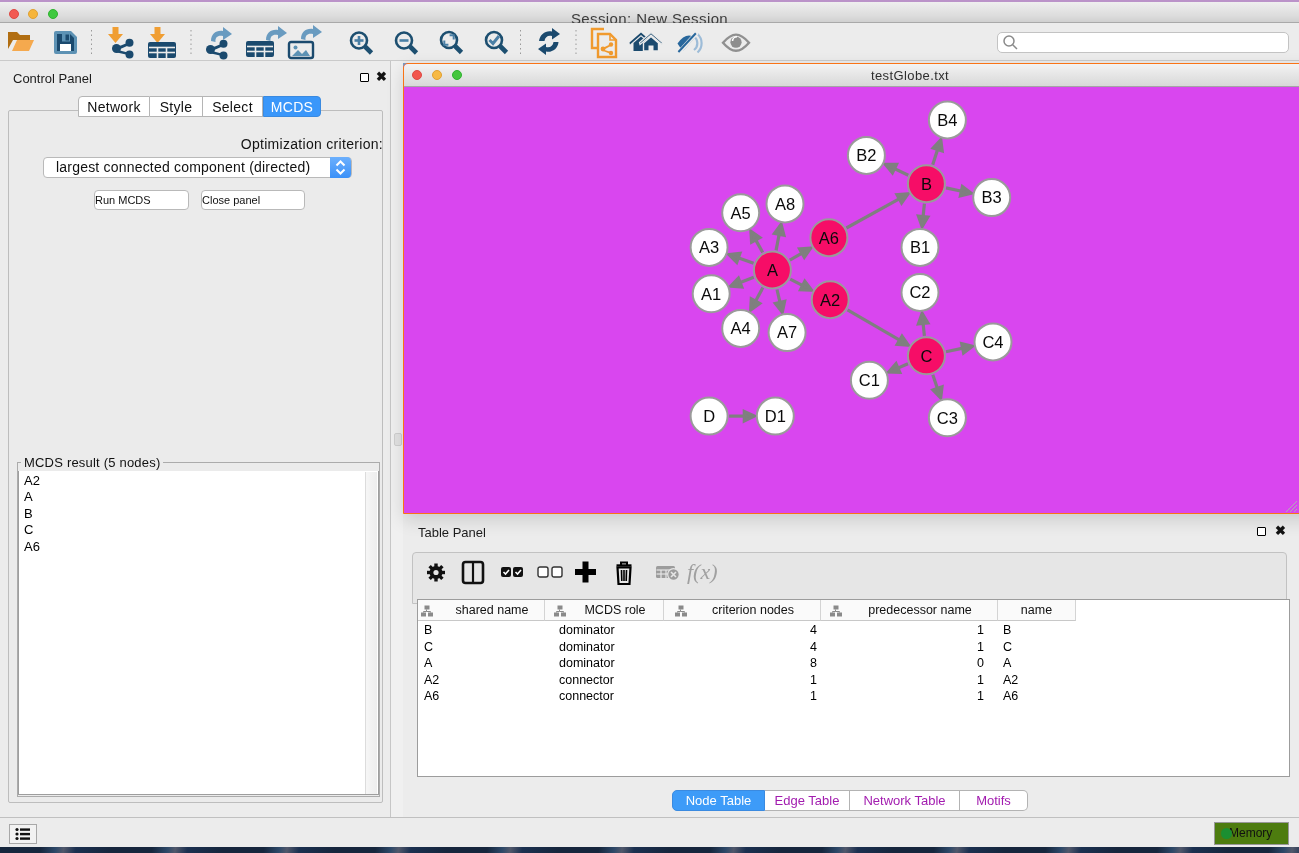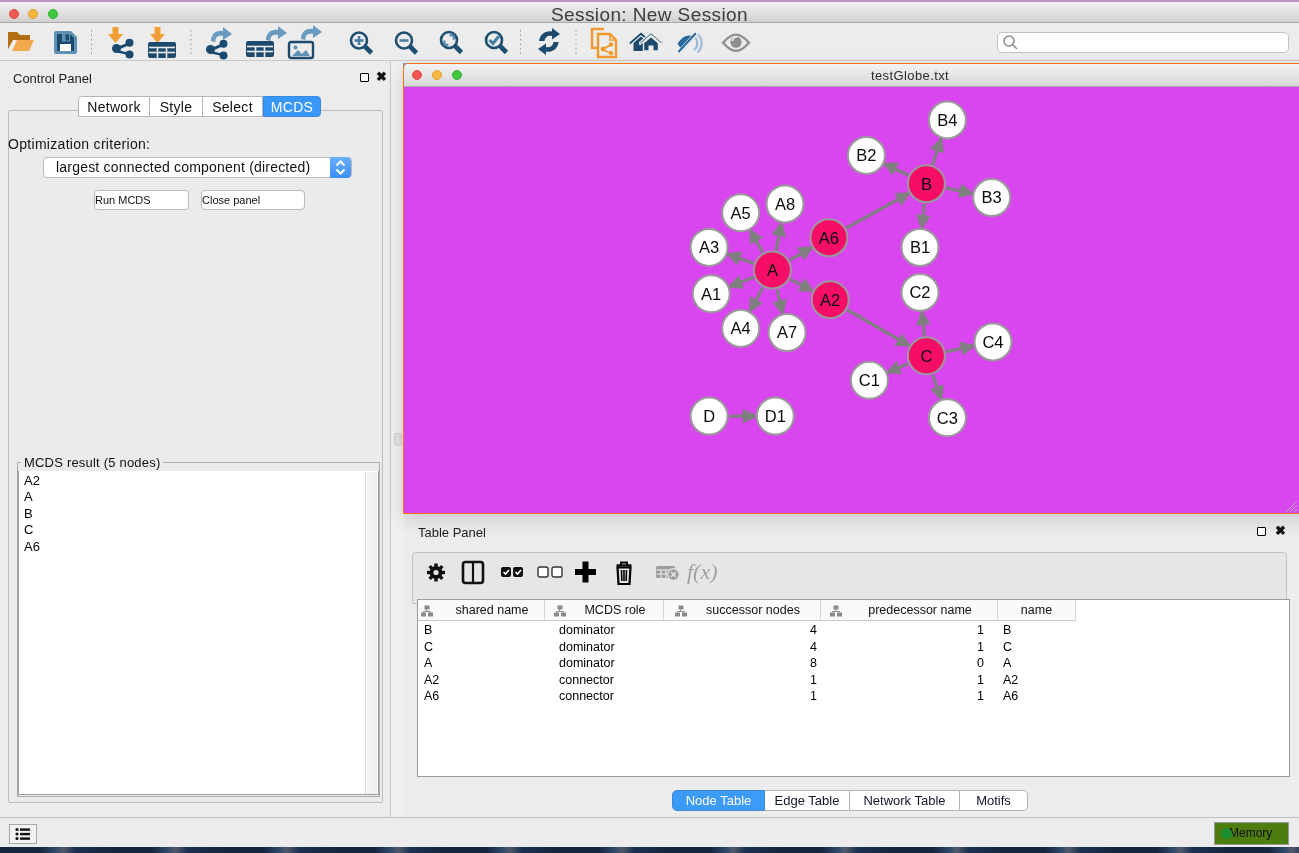--- a/index.html
+++ b/index.html
@@ -3,36 +3,36 @@
 *{margin:0;padding:0;box-sizing:border-box}
 html,body{width:1299px;height:853px;overflow:hidden}
 body{font-family:"Liberation Sans",sans-serif;background:#ececec;position:relative;color:#1a1a1a}
 .abs{position:absolute}
 
 #titlebar{left:0;top:0;width:1299px;height:23px;background:linear-gradient(#efefef,#dcdcdc 70%,#d0d0d0);border-top:2px solid #bb93c9;border-bottom:1px solid #a9a9a9}
 .tl{border-radius:50%;top:7px;width:10px;height:10px}
 #titlebar .t1{left:9px;background:#f25a52;border:0.5px solid #dd4a44}
 #titlebar .t2{left:28px;background:#f6b53b;border:0.5px solid #e0a032}
 #titlebar .t3{left:48px;background:#3fc93f;border:0.5px solid #2fb22f}
-#mtitle{width:100%;top:2px;text-align:center;font-size:19px;letter-spacing:0.4px;color:#3c3c3c}
+#mtitle{width:100%;top:8px;text-align:center;font-size:15px;letter-spacing:0.4px;color:#3c3c3c}
 
 #toolbar{left:0;top:23px;width:1299px;height:38px;background:#ececec;border-bottom:1px solid #cacaca}
 #search{left:997px;top:32px;width:292px;height:21px;background:#fff;border:1px solid #c3c3c3;border-radius:5px}
 
 #cp-title{left:13px;top:71px;font-size:13px;color:#1c1c1c}
 .wbtn{font-size:12px;color:#111}
 #cp-float{left:360px;top:73px;width:9px;height:9px;border:1.5px solid #000;border-radius:1px;background:#fff}
 #cp-close{left:376px;top:69px;font-size:13px;font-weight:bold}
 #cp-box{left:8px;top:110px;width:375px;height:693px;border:1px solid #bdbdbd;background:#ebebeb;border-radius:2px}
 .tab{position:absolute;top:96px;height:21px;background:#fff;border:1px solid #b5b5b5;font-size:14px;letter-spacing:0.3px;text-align:center;color:#111;line-height:20px}
 #tabNetwork{left:78px;width:72px;border-radius:4px 0 0 0}
 #tabStyle{left:150px;width:53px;border-left:none}
 #tabSelect{left:203px;width:60px;border-left:none}
 #tabMCDS{left:263px;width:58px;background:#3a97fa;border-color:#3a8ae0;color:#fff;border-radius:0 4px 4px 0}
-#optlabel{left:8px;top:136px;width:375px;text-align:left;font-size:14px;letter-spacing:0.3px;color:#141414}
+#optlabel{left:8px;top:136px;width:375px;text-align:right;font-size:14px;letter-spacing:0.3px;color:#141414}
 #combo{left:43px;top:157px;width:309px;height:21px;background:#fff;border:1px solid #b9b9b9;border-radius:4px;font-size:14px;letter-spacing:0.2px;line-height:19px;padding-left:12px;color:#111}
 #combo .spin{position:absolute;right:0;top:-1px;width:21px;height:21px;background:linear-gradient(#6cb0fd,#3a90f8);border-radius:0 4px 4px 0}
 .btn{position:absolute;height:20px;background:#fff;border:1px solid #b9b9b9;border-radius:4px;font-size:11px;text-align:left;line-height:18px;color:#111}
 #runbtn{left:94px;top:190px;width:95px}
 #closebtn{left:201px;top:190px;width:104px}
 
 #gbox{left:17px;top:462px;width:363px;height:335px;border:1px solid #ababab}
 #gbox-label{left:21px;top:455px;background:#ebebeb;padding:0 3px;font-size:13px;letter-spacing:0.2px;color:#111}
 #glist{left:18px;top:471px;width:361px;height:324px;background:#fff;border:1px solid #9e9e9e;border-top:none;font-size:13px;line-height:16.4px;padding:2px 0 0 5px;color:#000}
 #gscroll{right:1px;top:1px;width:12px;height:322px;background:linear-gradient(90deg,#f6f6f6,#ededed);border-left:1px solid #dcdcdc;position:absolute}
@@ -45,21 +45,21 @@
 #nw-title{width:100%;top:4px;text-align:center;font-size:13px;letter-spacing:0.4px;color:#2e2e2e}
 
 #tp-title{left:418px;top:525px;font-size:13px;color:#1c1c1c}
 #tp-float{left:1257px;top:527px;width:9px;height:9px;border:1.5px solid #000;border-radius:1px;background:#fff}
 #tp-close{left:1275px;top:523px;font-size:13px;font-weight:bold}
 #tp-toolbar{left:412px;top:552px;width:875px;height:52px;background:#e6e6e6;border:1px solid #c2c2c2;border-radius:4px 4px 0 0}
 #tbl{left:417px;top:599px;width:873px;height:178px;background:#fff;border:1px solid #9c9c9c}
 .hcell{position:absolute;top:0;height:21px;background:#fafafa;border-right:1px solid #d4d4d4;border-bottom:1px solid #c8c8c8;font-size:12.5px;text-align:center;line-height:20px;color:#111}
 .trow{position:absolute;font-size:12.5px;color:#000;height:16.6px;line-height:16.6px}
 
-.btab{position:absolute;top:790px;height:21px;background:#fff;border:1px solid #b3b3b3;font-size:13px;text-align:center;line-height:19px;color:#0f172a}
+.btab{position:absolute;top:790px;height:21px;background:#fff;border:1px solid #b3b3b3;font-size:13px;text-align:center;line-height:19px;color:#a21caf}
 #btab1{left:672px;width:93px;border-radius:5px 0 0 5px;background:#3d9bf8;border-color:#3a8ae0;color:#fff}
 #btab2{left:765px;width:85px;border-left:none}
 #btab3{left:850px;width:110px;border-left:none}
 #btab4{left:960px;width:68px;border-radius:0 5px 5px 0;border-left:none}
 
 #statusbar{left:0;top:817px;width:1299px;height:30px;background:#ececec;border-top:1px solid #c0c0c0}
 #sb-btn{left:9px;top:824px;width:28px;height:20px;background:#f2f2f2;border:1px solid #a8a8a8}
 #mem-btn{left:1214px;top:822px;width:75px;height:23px;background:#4d7c0f;border:1px solid #989898;font-size:12px;line-height:21px;text-align:left;padding-left:14px;color:#111}
 #mem-dot{left:1221px;top:828px;width:11px;height:11px;border-radius:50%;background:#1b8f31}
 #bottomstrip{left:0;top:847px;width:1299px;height:6px;background:repeating-linear-gradient(100deg,#16263d 0 40px,#2d4868 55px,#51586b 63px,#1b3050 75px,#16263d 110px)}
@@ -408,21 +408,21 @@
           <path d="M5.5 4 L5.5 6 L2.5 6 L2.5 7 M5.5 6 L9.5 6 L9.5 7" stroke="#8a8a8a" fill="none" stroke-width="1"></path>
         </g>
       </defs>
 <use href="#tree" x="3" y="5.5"></use>
       <use href="#tree" x="136" y="5.5"></use>
       <use href="#tree" x="257" y="5.5"></use>
       <use href="#tree" x="412" y="5.5"></use>
 </svg>
 <div class="hcell" style="left:0;width:127px;padding-left:22px">shared name</div>
 <div class="hcell" style="left:127px;width:119px;padding-left:22px">MCDS role</div>
-<div class="hcell" style="left:246px;width:157px;padding-left:22px">successor nodes</div>
+<div class="hcell" style="left:246px;width:157px;padding-left:22px">criterion nodes</div>
 <div class="hcell" style="left:403px;width:177px;padding-left:22px">predecessor name</div>
 <div class="hcell" style="left:580px;width:78px">name</div>
 <div class="trow" style="left:6px;top:22px">B<br>C<br>A<br>A2<br>A6</div>
 <div class="trow" style="left:141px;top:22px">dominator<br>dominator<br>dominator<br>connector<br>connector</div>
 <div class="trow" style="left:330px;top:22px;width:69px;text-align:right">4<br>4<br>8<br>1<br>1</div>
 <div class="trow" style="left:500px;top:22px;width:66px;text-align:right">1<br>1<br>0<br>1<br>1</div>
 <div class="trow" style="left:585px;top:22px">B<br>C<br>A<br>A2<br>A6</div>
 </div>
 <div class="abs btab" id="btab1">Node Table</div>
 <div class="abs btab" id="btab2">Edge Table</div>

